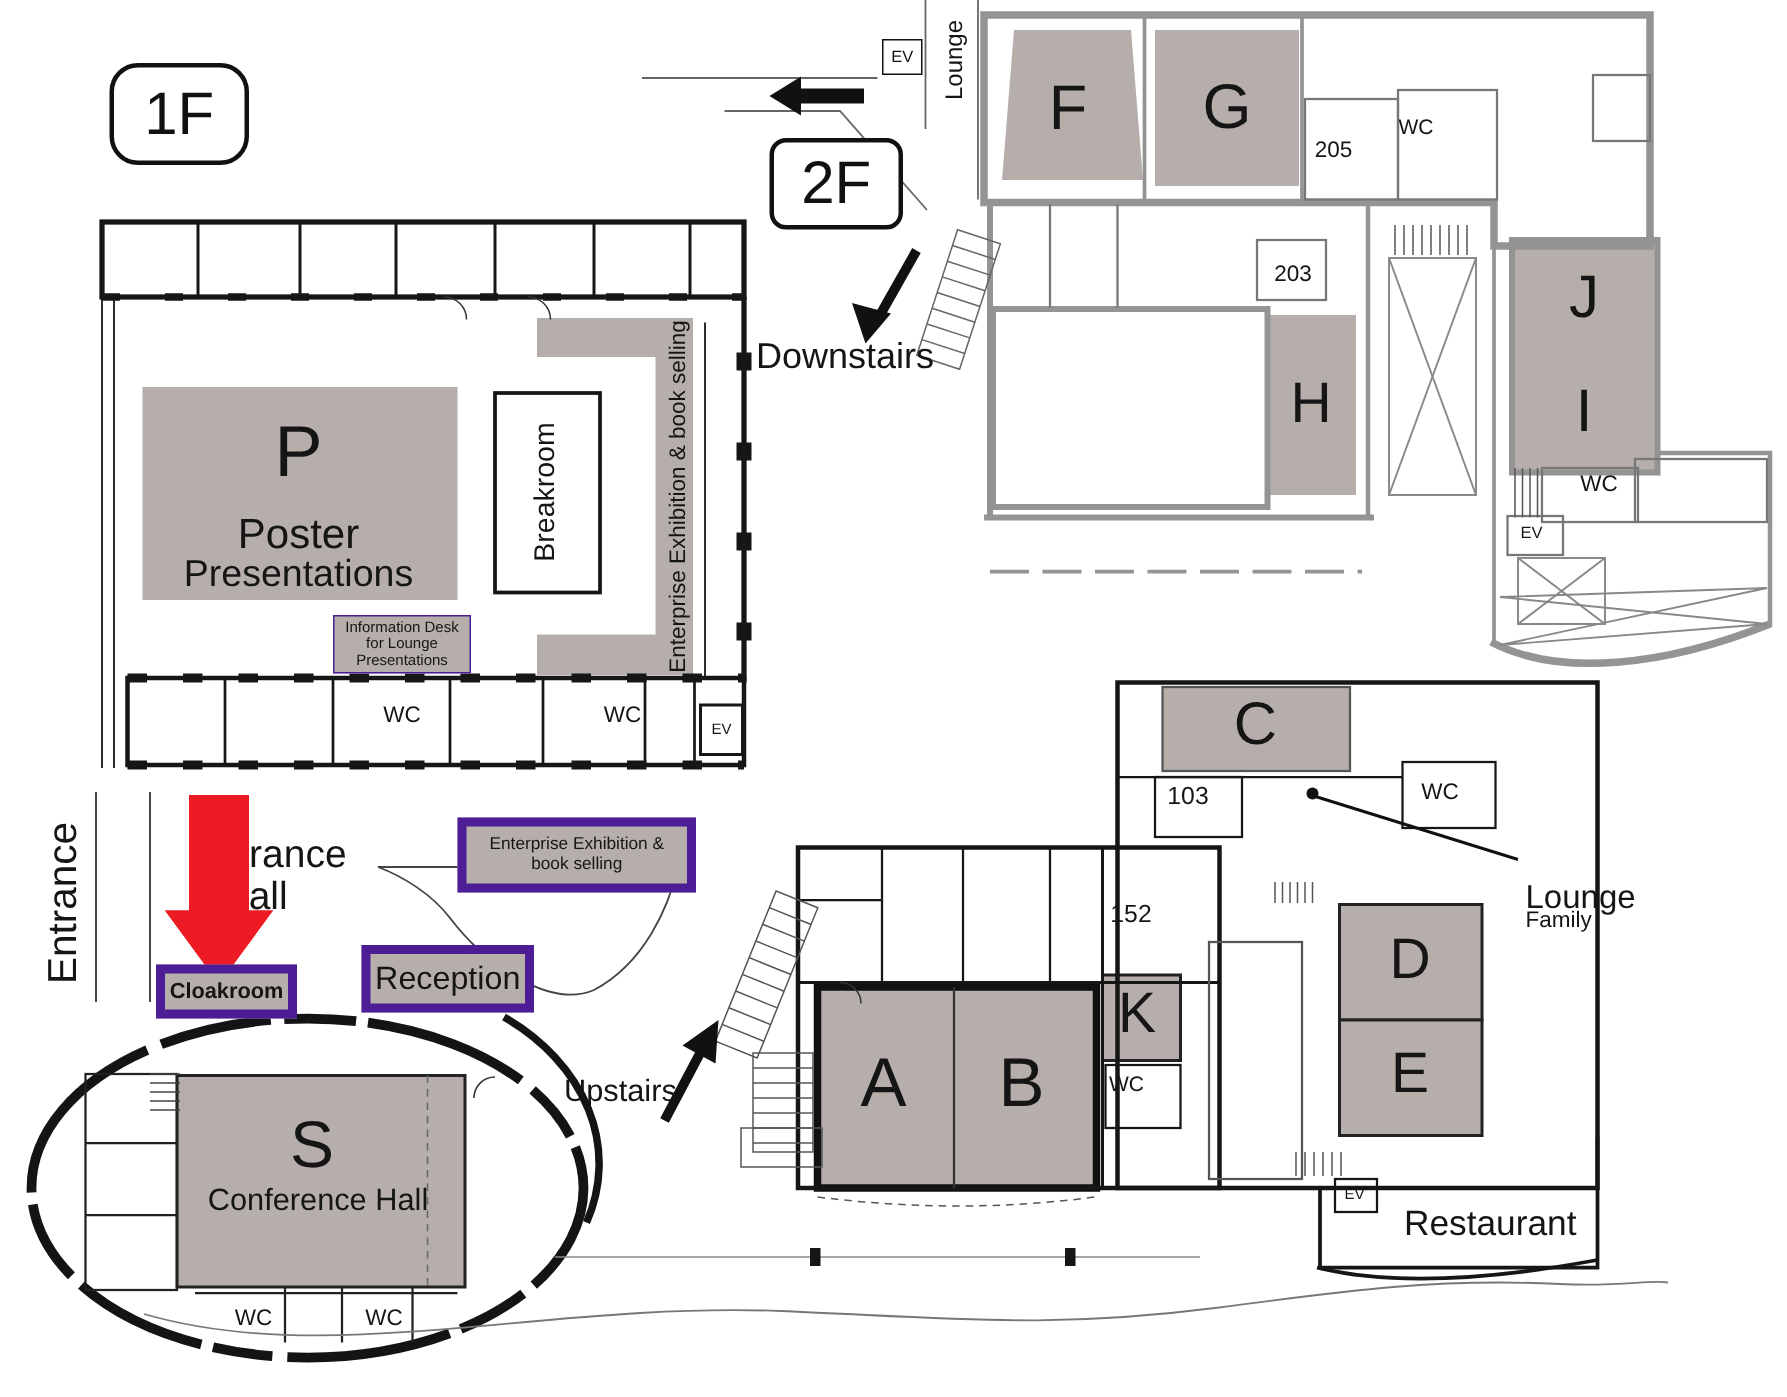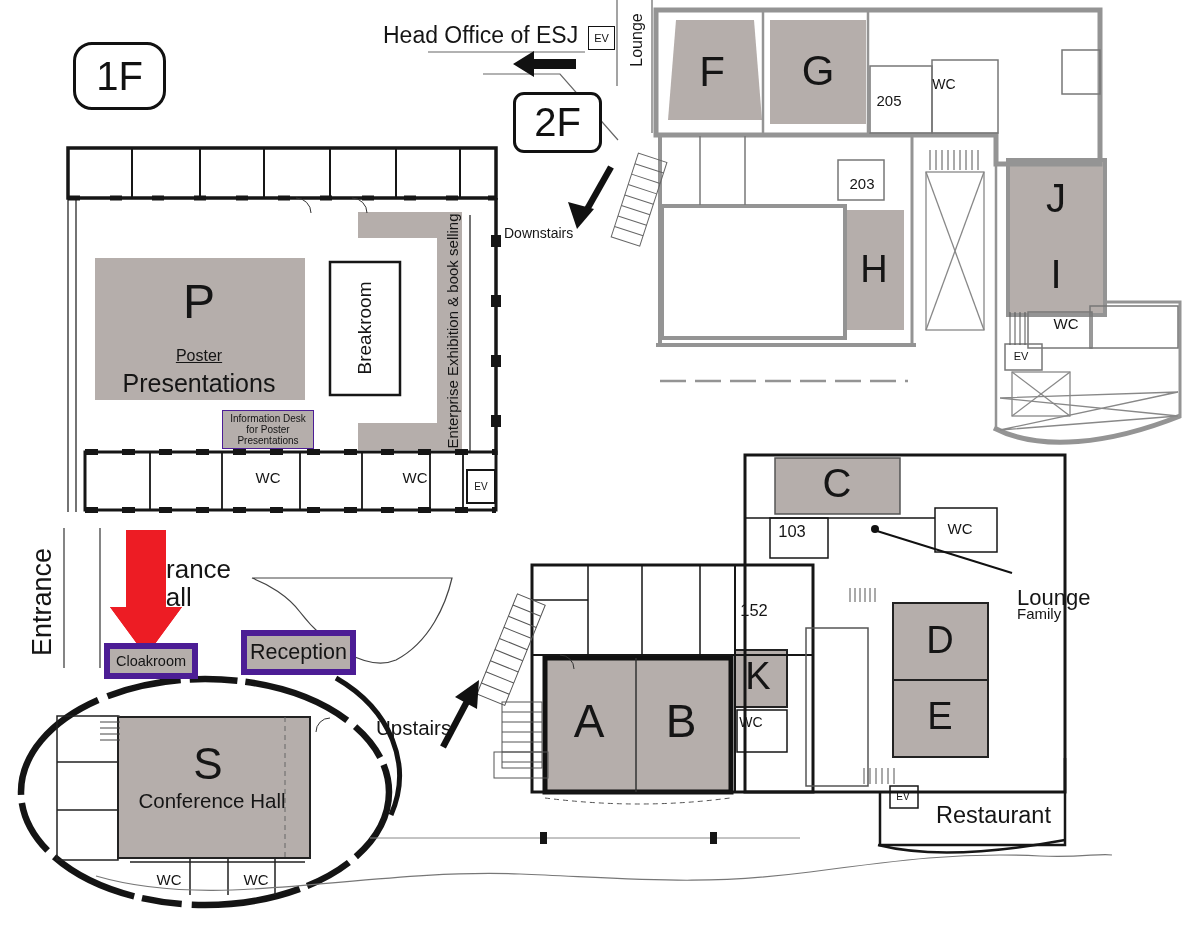--- a/index.html
+++ b/index.html
@@ -201,66 +201,71 @@
   <polygon fill="#ed1c24" points="126,530 166,530 166,607 182,607 146,656 110,607 126,607"></polygon>
 </svg>
 
   <div class="fbox" style="left:73px;top:42px;width:87px;height:62px;font-size:40px;border-radius:19px;">
       <span>1F</span>
     </div>
   <div class="fbox" style="left:513px;top:92px;width:83px;height:55px;font-size:40px;border-radius:11px;">
       <span>2F</span>
     </div>
 
-  <div class="lbl" style="left:383px;top:24px;font-size:23px;">Head Office of ESJ</div>
   <div class="fbox" style="left:588px;top:26px;width:25px;height:22px;font-size:11px;border-width:1.5px;">
       <span>EV</span>
     </div>
   <div class="lbl v" style="left:637px;top:40px;font-size:16px;">Lounge</div>
-  <div class="lbl" style="left:504px;top:226px;font-size:14px;">Downstairs</div>
+  <div class="lbl" style="left:504px;top:226px;font-size:24px;">Downstairs</div>
 
   <div class="lbl c" style="left:712px;top:72px;font-size:42px;">F</div>
   <div class="lbl c" style="left:818px;top:71px;font-size:42px;">G</div>
   <div class="lbl c" style="left:889px;top:100px;font-size:15px;">205</div>
   <div class="lbl c" style="left:944px;top:84px;font-size:14px;">WC</div>
   <div class="lbl c" style="left:862px;top:183px;font-size:15px;">203</div>
   <div class="lbl c" style="left:874px;top:269px;font-size:38px;">H</div>
   <div class="lbl c" style="left:1056px;top:198px;font-size:40px;">J</div>
   <div class="lbl c" style="left:1056px;top:274px;font-size:40px;">I</div>
   <div class="lbl c" style="left:1066px;top:323px;font-size:15px;">WC</div>
   <div class="lbl c" style="left:1021px;top:356px;font-size:11px;">EV</div>
 
   <div class="lbl c" style="left:199px;top:302px;font-size:48px;">P</div>
-  <div class="lbl c" style="left:199px;top:356px;font-size:16px;text-decoration:underline;">Poster</div>
+  <div class="lbl c" style="left:199px;top:356px;font-size:28px;">Poster</div>
   <div class="lbl c" style="left:199px;top:383px;font-size:25px;">Presentations</div>
   <div class="lbl v" style="left:364px;top:328px;font-size:19px;">Breakroom</div>
   <div class="lbl v" style="left:452px;top:331px;font-size:15px;">Enterprise Exhibition &amp; book selling</div>
 
   <div class="box stack" style="left:222px;top:410px;width:90px;height:37px;font-size:10px;border-width:1.5px;">
     <div>
       <div>Information Desk</div>
-      <div>for Poster</div>
+      <div>for Lounge</div>
       <div>Presentations</div>
     </div>
   </div>
 
   <div class="lbl c" style="left:268px;top:477px;font-size:15px;">WC</div>
   <div class="lbl c" style="left:415px;top:477px;font-size:15px;">WC</div>
   <div class="lbl c" style="left:481px;top:487px;font-size:10px;">EV</div>
 
+  <div class="box stack" style="left:305px;top:545px;width:147px;height:38px;font-size:11.5px;">
+    <div>
+      <div>Enterprise Exhibition &amp;</div>
+      <div>book selling</div>
+    </div>
+  </div>
 
   <div class="lbl v" style="left:42px;top:602px;font-size:27px;">Entrance</div>
   <div class="lbl" style="left:127px;top:556px;font-size:26px;z-index:1;">Entrance</div>
   <div class="lbl" style="left:147px;top:584px;font-size:26px;z-index:1;">Hall</div>
 
   <svg style="position:absolute;left:104px;top:526px;z-index:3;" width="84" height="134">
     <polygon points="22,4 62,4 62,81 78,81 42,130 6,81 22,81" fill="#ed1c24"></polygon>
   </svg>
 
-  <div class="box" style="left:104px;top:643px;width:82px;height:24px;font-size:14.5px;z-index:4;">
+  <div class="box" style="left:104px;top:643px;width:82px;height:24px;font-size:14.5px;z-index:4;font-weight:bold;">
       <span>Cloakroom</span>
     </div>
   <div class="box" style="left:193px;top:630px;width:103px;height:33px;font-size:21.5px;margin-left:48px;">
       <span>Reception</span>
     </div>
 
   <div class="lbl c" style="left:208px;top:764px;font-size:44px;">S</div>
   <div class="lbl c" style="left:212px;top:801px;font-size:20.5px;">Conference Hall</div>
   <div class="lbl c" style="left:169px;top:879px;font-size:15px;">WC</div>
   <div class="lbl c" style="left:256px;top:879px;font-size:15px;">WC</div>

